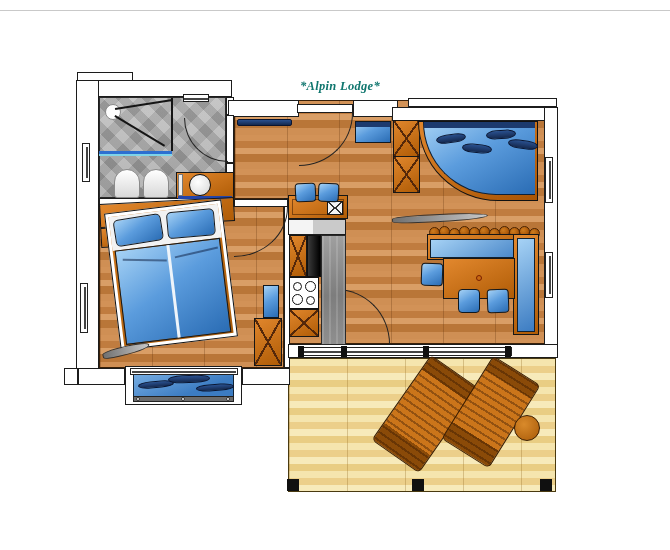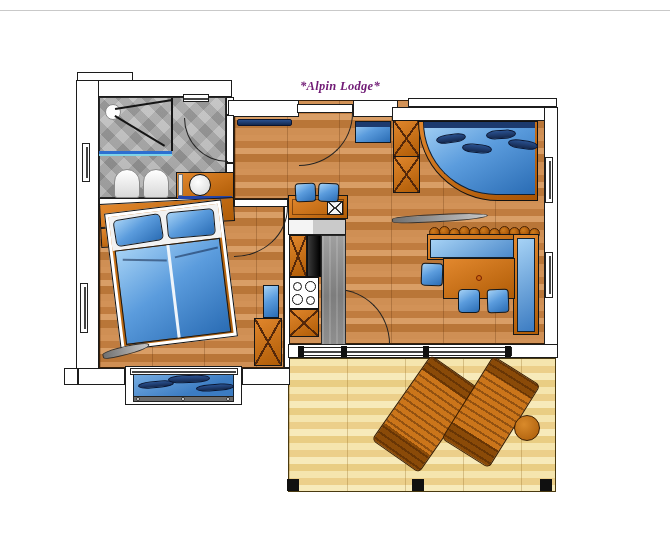--- a/index.html
+++ b/index.html
@@ -47,21 +47,21 @@
   .pane-h{position:absolute;top:45%;left:1%;height:2px;width:98%;background:#444;}
   .post{position:absolute;background:#101010;}
   .lounger{position:absolute;box-sizing:border-box;border:1px solid #3a1c00;border-radius:5px;
     background:
      repeating-linear-gradient(180deg, rgba(40,15,0,.35) 0 2px, rgba(0,0,0,0) 2px 7px),
      linear-gradient(180deg,#8a4a08 0 16%, #cb751a 16% 80%, #8a4a08 80%);}
   .chair{border-radius:4px;}
   .scallop{position:absolute;width:9px;height:9px;border-radius:50%;
     background:radial-gradient(circle at 35% 35%,#c8username 0,#b5650f 40%,#7a3c04 100%);
     background:radial-gradient(circle at 35% 35%,#cf7d1e 0,#a85408 70%);border:1px solid #4a2300;}
-  #title{position:absolute;font-style:italic;font-weight:bold;font-size:12.5px;color:#701a75;
+  #title{position:absolute;font-style:italic;font-weight:bold;font-size:12.5px;color:#0f766e;
     letter-spacing:.3px;text-align:center;}
   .grayitem{background:linear-gradient(100deg,#6f6f6f,#c9c9c9);border:1px solid #333;border-radius:40% 60% 60% 40%;}
 </style>
 </head>
 <body>
 
 <div id="stage">
 
   <div class="abs" style="left:0;top:10px;width:670px;height:1px;background:#c9c9c9;"></div>
   <div id="title" style="left:275px;top:79px;width:130px;">*Alpin Lodge*</div>

